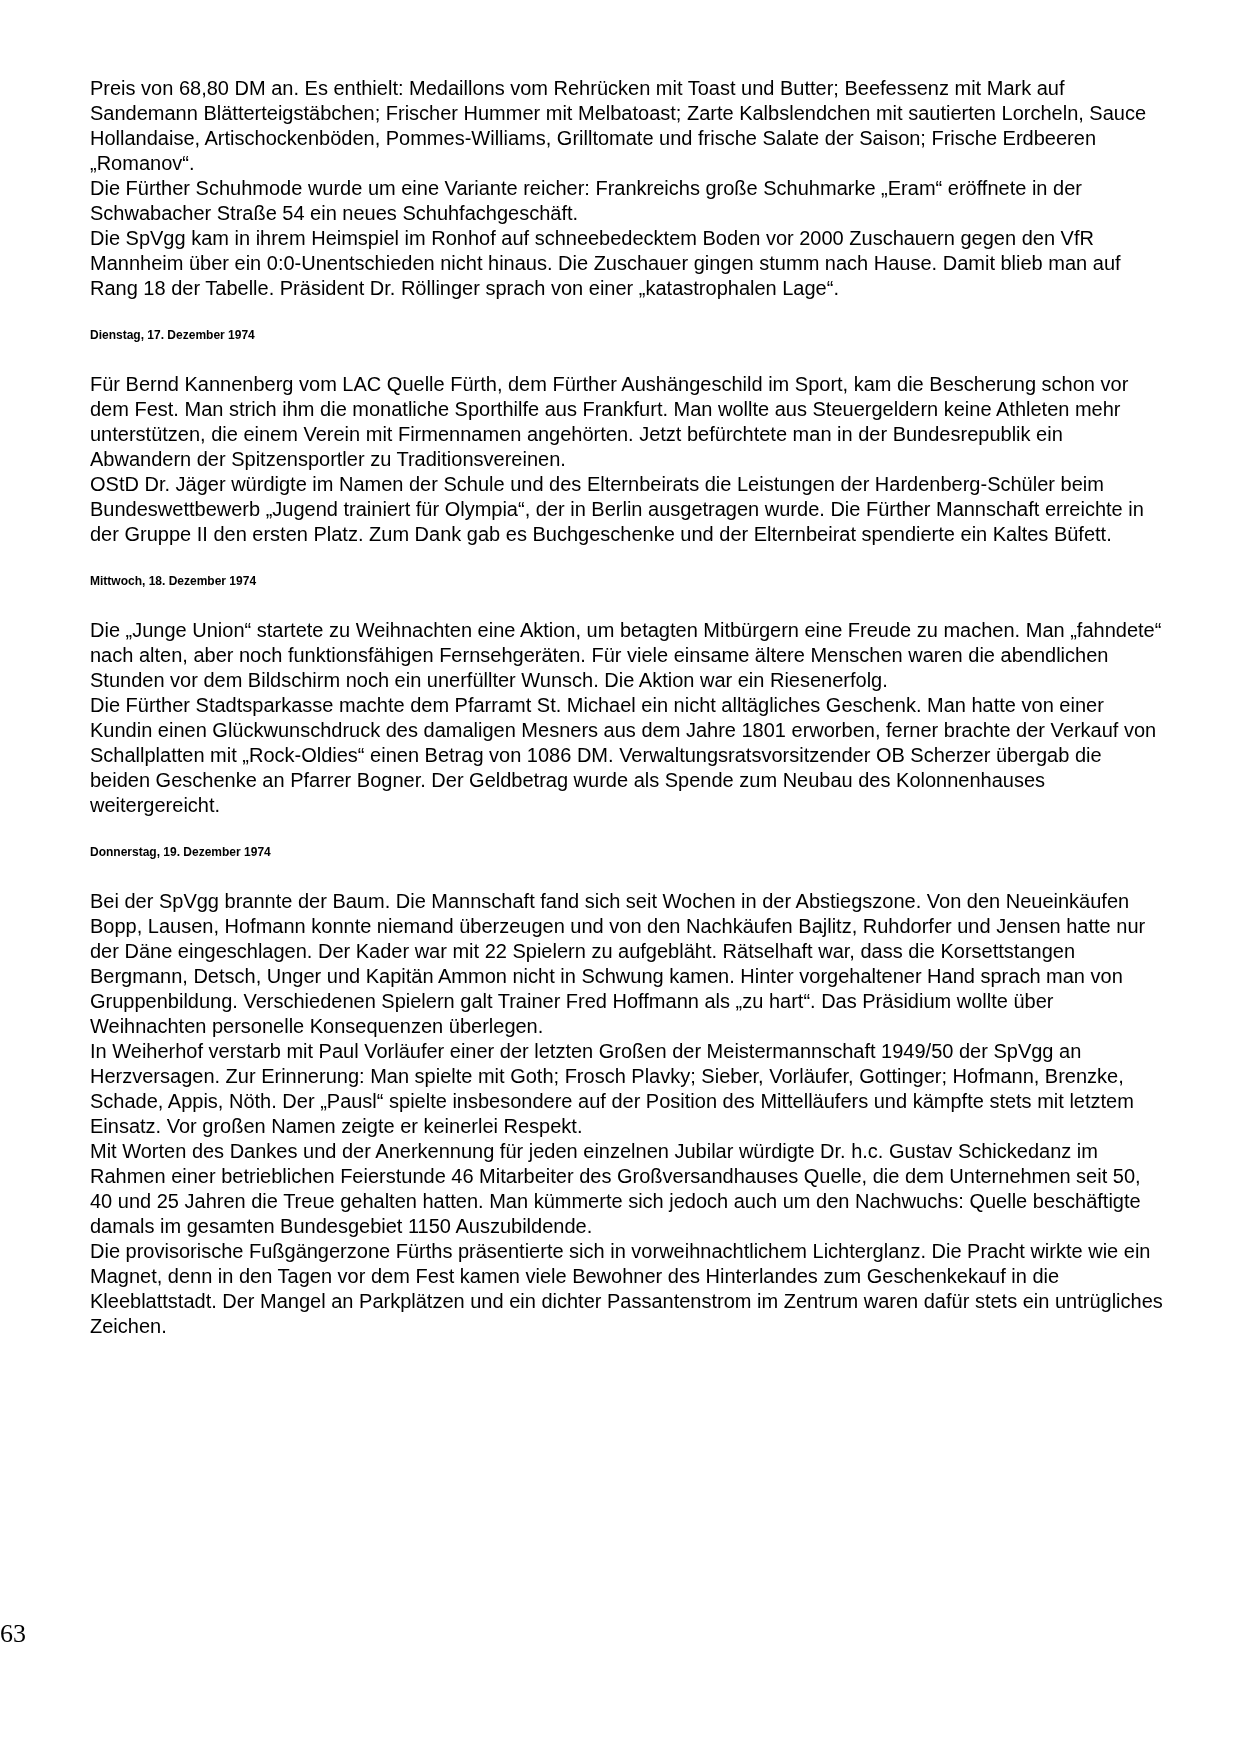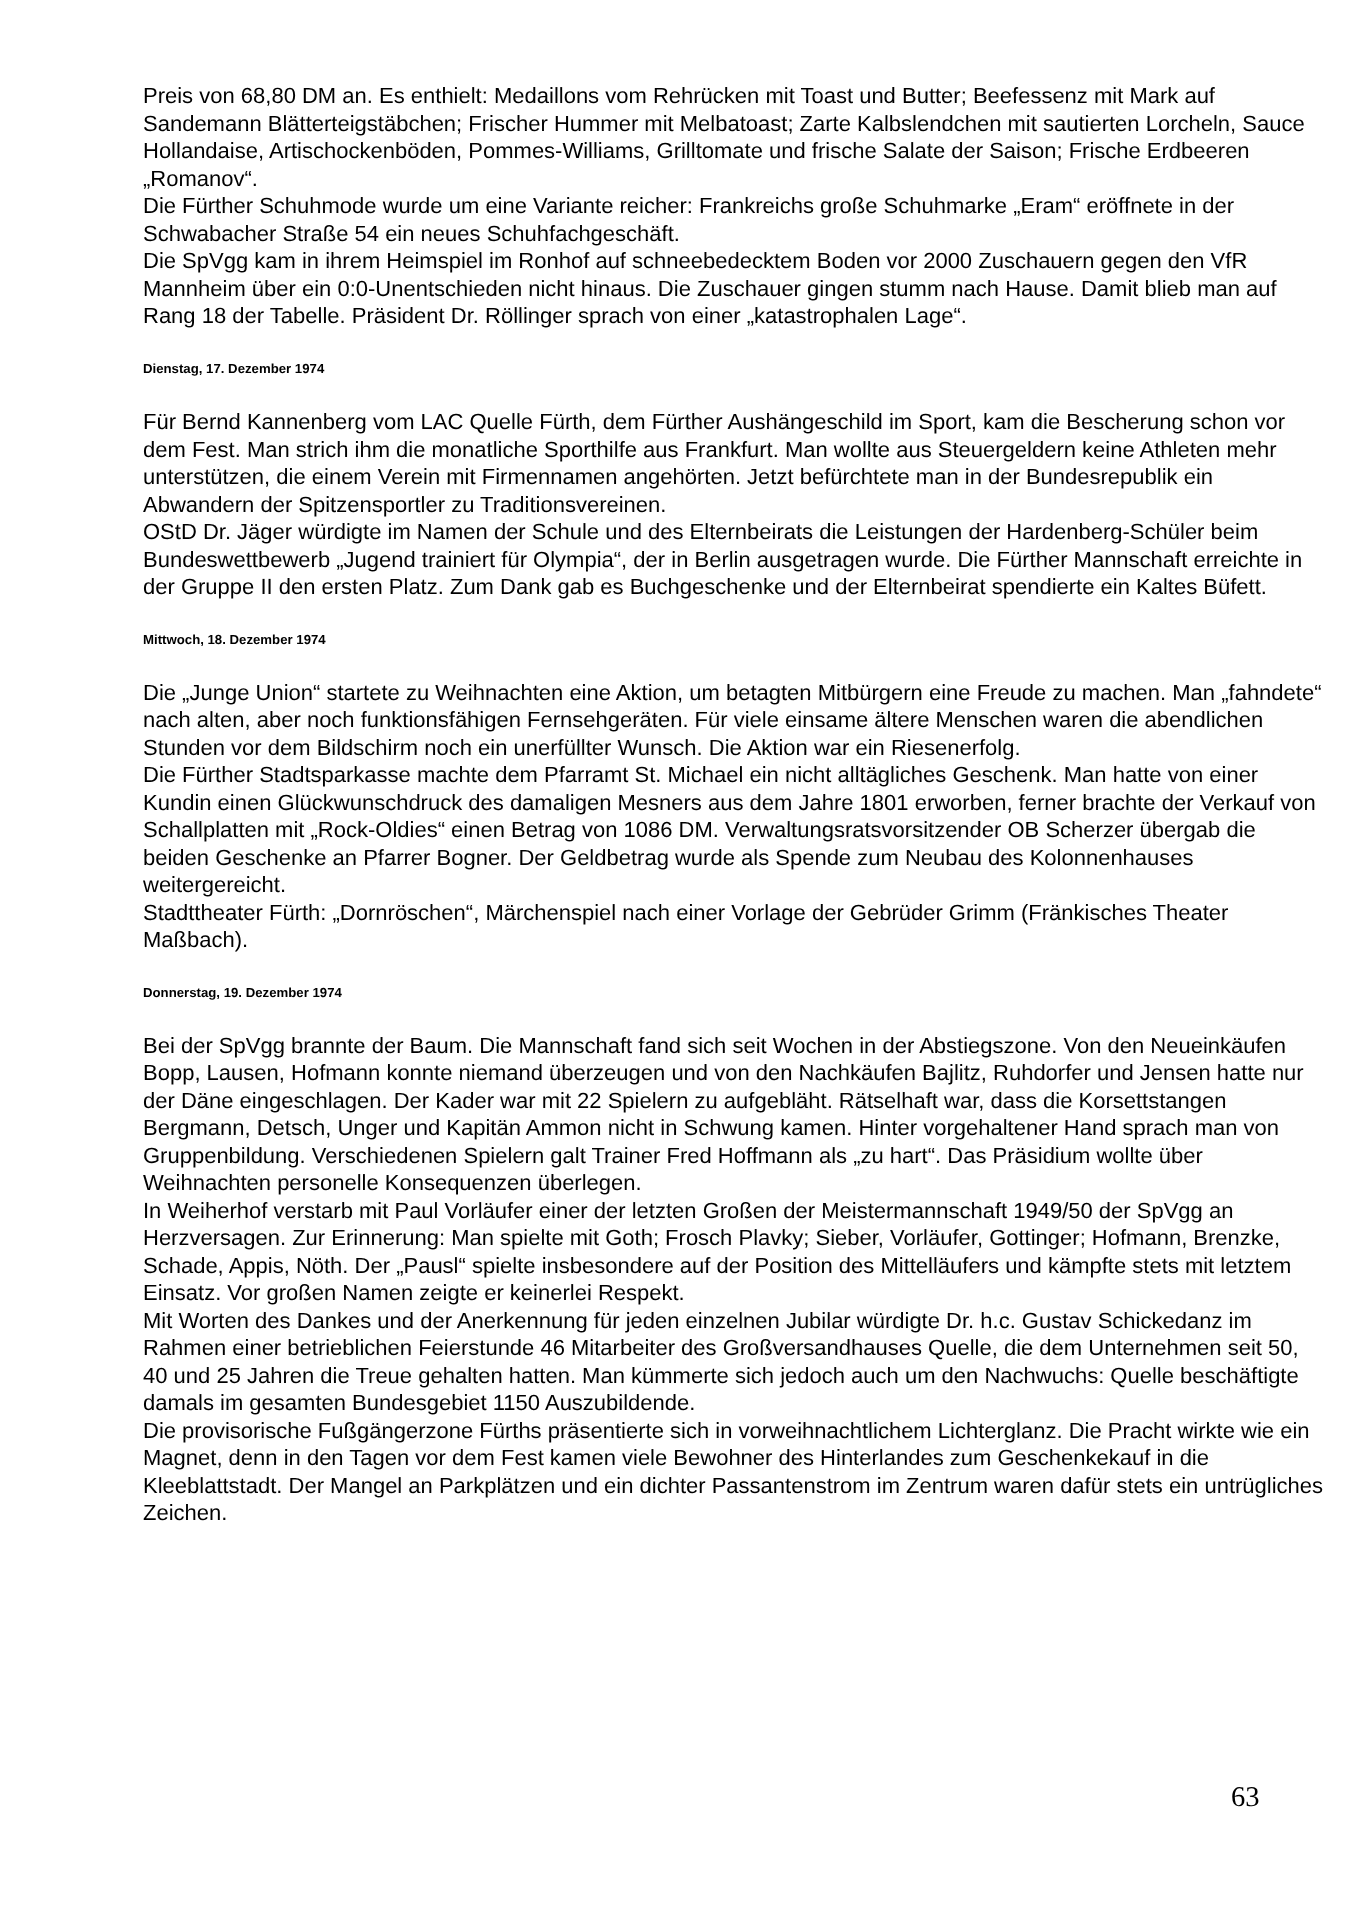--- a/index.html
+++ b/index.html
@@ -19,40 +19,39 @@
   .text-block {
     position: absolute;
     left: 90px;
     top: 76px;
     width: 1076px;
     font-family: "Liberation Sans", "DejaVu Sans", sans-serif;
     font-size: 20px;
     line-height: 25px;
     text-align: left;
     color: #000000;
-    margin-left: 40px;
   }
   .text-block p {
     margin: 0;
     padding: 0;
   }
   .date-heading {
     font-family: "Liberation Sans", "DejaVu Sans", sans-serif;
     font-size: 12px;
     line-height: 25px;
     font-weight: bold;
     margin: 22px 0 24px 0;
     padding: 0;
   }
   .page-footer {
     position: absolute;
     left: 0;
     top: 1620px;
     width: 1145px;
-    text-align: right;
+    text-align: left;
   }
   .page-number {
     font-family: "Liberation Serif", "DejaVu Serif", serif;
     font-size: 26px;
     line-height: 28px;
     color: #000000;
     display: inline-block;
   }
 </style>
 </head>
@@ -71,21 +70,20 @@
     <section>
       <h2 class="date-heading">Dienstag, 17. Dezember 1974</h2>
       <p>Für Bernd Kannenberg vom LAC Quelle Fürth, dem Fürther Aushängeschild im Sport, kam die Bescherung schon vor dem Fest. Man strich ihm die monatliche Sporthilfe aus Frankfurt. Man wollte aus Steuergeldern keine Athleten mehr unterstützen, die einem Verein mit Firmennamen angehörten. Jetzt befürchtete man in der Bundesrepublik ein Abwandern der Spitzensportler zu Traditionsvereinen.</p>
       <p>OStD Dr. Jäger würdigte im Namen der Schule und des Elternbeirats die Leistungen der Hardenberg-Schüler beim Bundeswettbewerb „Jugend trainiert für Olympia“, der in Berlin ausgetragen wurde. Die Fürther Mannschaft erreichte in der Gruppe II den ersten Platz. Zum Dank gab es Buchgeschenke und der Elternbeirat spendierte ein Kaltes Büfett.</p>
     </section>
 
     <section>
       <h2 class="date-heading">Mittwoch, 18. Dezember 1974</h2>
       <p>Die „Junge Union“ startete zu Weihnachten eine Aktion, um betagten Mitbürgern eine Freude zu machen. Man „fahndete“ nach alten, aber noch funktionsfähigen Fernsehgeräten. Für viele einsame ältere Menschen waren die abendlichen Stunden vor dem Bildschirm noch ein unerfüllter Wunsch. Die Aktion war ein Riesenerfolg.</p>
       <p>Die Fürther Stadtsparkasse machte dem Pfarramt St. Michael ein nicht alltägliches Geschenk. Man hatte von einer Kundin einen Glückwunschdruck des damaligen Mesners aus dem Jahre 1801 erworben, ferner brachte der Verkauf von Schallplatten mit „Rock-Oldies“ einen Betrag von 1086 DM. Verwaltungsratsvorsitzender OB Scherzer übergab die beiden Geschenke an Pfarrer Bogner. Der Geldbetrag wurde als Spende zum Neubau des Kolonnenhauses weitergereicht.</p>
-      <p>Stadttheater Fürth: „Dornröschen“, Märchenspiel nach einer Vorlage der Gebrüder Grimm (Fränkisches Theater Maßbach).</p>
     </section>
 
     <section>
       <h2 class="date-heading">Donnerstag, 19. Dezember 1974</h2>
       <p>Bei der SpVgg brannte der Baum. Die Mannschaft fand sich seit Wochen in der Abstiegszone. Von den Neueinkäufen Bopp, Lausen, Hofmann konnte niemand überzeugen und von den Nachkäufen Bajlitz, Ruhdorfer und Jensen hatte nur der Däne eingeschlagen. Der Kader war mit 22 Spielern zu aufgebläht. Rätselhaft war, dass die Korsettstangen Bergmann, Detsch, Unger und Kapitän Ammon nicht in Schwung kamen. Hinter vorgehaltener Hand sprach man von Gruppenbildung. Verschiedenen Spielern galt Trainer Fred Hoffmann als „zu hart“. Das Präsidium wollte über Weihnachten personelle Konsequenzen überlegen.</p>
       <p>In Weiherhof verstarb mit Paul Vorläufer einer der letzten Großen der Meistermannschaft 1949/50 der SpVgg an Herzversagen. Zur Erinnerung: Man spielte mit Goth; Frosch Plavky; Sieber, Vorläufer, Gottinger; Hofmann, Brenzke, Schade, Appis, Nöth. Der „Pausl“ spielte insbesondere auf der Position des Mittelläufers und kämpfte stets mit letztem Einsatz. Vor großen Namen zeigte er keinerlei Respekt.</p>
     </section>
 
     <section>
       <p>Mit Worten des Dankes und der Anerkennung für jeden einzelnen Jubilar würdigte Dr. h.c. Gustav Schickedanz im Rahmen einer betrieblichen Feierstunde 46 Mitarbeiter des Großversandhauses Quelle, die dem Unternehmen seit 50, 40 und 25 Jahren die Treue gehalten hatten. Man kümmerte sich jedoch auch um den Nachwuchs: Quelle beschäftigte damals im gesamten Bundesgebiet 1150 Auszubildende.</p>

